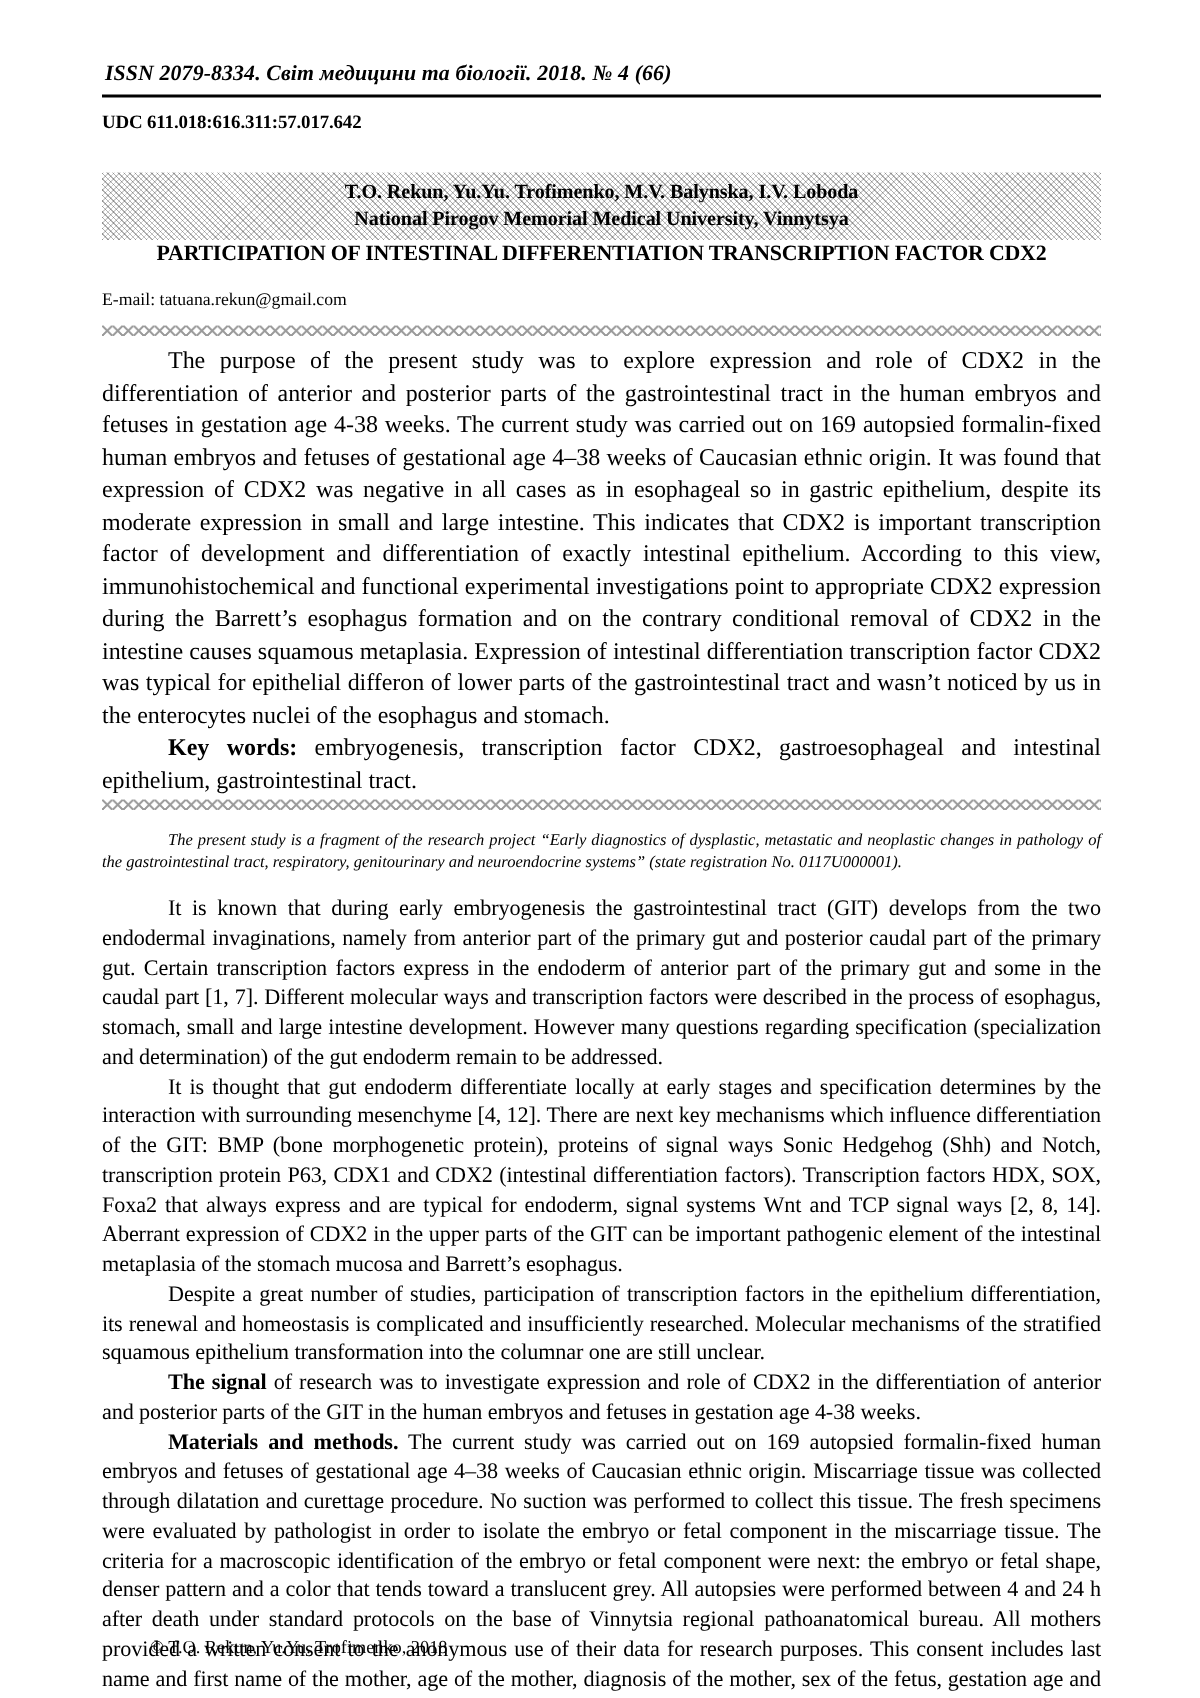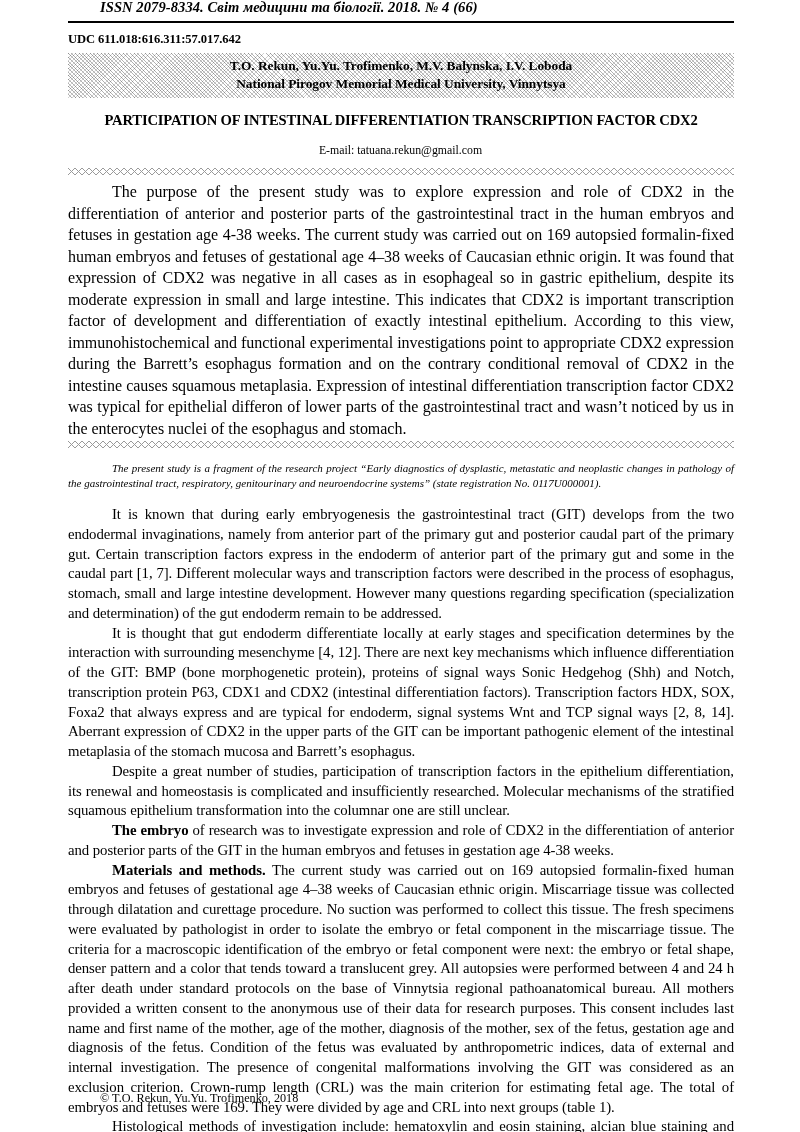--- a/index.html
+++ b/index.html
@@ -31,42 +31,42 @@
     top: 0;
     width: 666px;
   }
 
   
   .runhead {
     font-style: italic;
     font-weight: bold;
     font-size: 14.5px;
     letter-spacing: 0.1px;
+    padding-top: 42px;
     padding-left: 2px;
     line-height: 1.1;
-    margin-left: 30px;
   }
   .runhead-rule {
     border-bottom: 2.5px solid #000;
     margin-top: 5px;
     width: 100%;
   }
 
   
   .ident {
     font-weight: bold;
     font-size: 12.6px;
     line-height: 1.28;
     margin-top: 8px;
     letter-spacing: -0.1px;
   }
 
   
   .author-band {
-    margin-top: 6px;
+    margin-top: 26px;
     padding: 4px 0 5px 0;
     text-align: center;
     background-color: #ffffff;
     background-image:
       repeating-linear-gradient(45deg,
         rgba(0,0,0,0.30) 0px,
         rgba(0,0,0,0.30) 0.7px,
         rgba(0,0,0,0) 0.7px,
         rgba(0,0,0,0) 2.6px),
       repeating-linear-gradient(-45deg,
@@ -77,32 +77,31 @@
   }
   .author-line {
     font-weight: bold;
     font-size: 13.4px;
     line-height: 1.33;
     letter-spacing: -0.05px;
   }
 
   
   .title {
-    margin-top: 13px;
     text-align: center;
     font-weight: bold;
     font-size: 14.6px;
     line-height: 1.26;
     letter-spacing: -0.15px;
   }
 
   
   .email {
     margin-top: 14px;
-    text-align: center;
+    text-align: left;
     font-size: 11.8px;
     padding-right: 1px;
   }
 
   
   .zigzag {
     height: 7px;
     width: 100%;
     background-repeat: repeat-x;
     background-size: 7px 7px;
@@ -194,31 +193,32 @@
     <div class="title">
       <div>PARTICIPATION OF INTESTINAL DIFFERENTIATION TRANSCRIPTION FACTOR CDX2</div>
     </div>
 
     <div class="email">E-mail: tatuana.rekun@gmail.com</div>
 
     <div class="zigzag zig-top"></div>
 
     <div class="abstract">
       <p class="ind">The purpose of the present study was to explore expression and role of CDX2 in the differentiation of anterior and posterior parts of the gastrointestinal tract in the human embryos and fetuses in gestation age 4-38 weeks. The current study was carried out on 169 autopsied formalin-fixed human embryos and fetuses of gestational age 4–38 weeks of Caucasian ethnic origin. It was found that expression of CDX2 was negative in all cases as in esophageal so in gastric epithelium, despite its moderate expression in small and large intestine. This indicates that CDX2 is important transcription factor of development and differentiation of exactly intestinal epithelium. According to this view, immunohistochemical and functional experimental investigations point to appropriate CDX2 expression during the Barrett’s esophagus formation and on the contrary conditional removal of CDX2 in the intestine causes squamous metaplasia. Expression of intestinal differentiation transcription factor CDX2 was typical for epithelial differon of lower parts of the gastrointestinal tract and wasn’t noticed by us in the enterocytes nuclei of the esophagus and stomach.</p>
+      <p class="ind"><span class="kw-label">Key words:</span><span> embryogenesis, transcription factor CDX2, gastroesophageal and intestinal epithelium, gastrointestinal tract.</span></p>
     </div>
 
     <div class="zigzag zig-bot"></div>
 
     <div class="projnote">The present study is a fragment of the research project “Early diagnostics of dysplastic, metastatic and neoplastic changes in pathology of the gastrointestinal tract, respiratory, genitourinary and neuroendocrine systems” (state registration No. 0117U000001).</div>
 
     <div class="body">
       <p>It is known that during early embryogenesis the gastrointestinal tract (GIT) develops from the two endodermal invaginations, namely from anterior part of the primary gut and posterior caudal part of the primary gut. Certain transcription factors express in the endoderm of anterior part of the primary gut and some in the caudal part [1, 7]. Different molecular ways and transcription factors were described in the process of esophagus, stomach, small and large intestine development. However many questions regarding specification (specialization and determination) of the gut endoderm remain to be addressed.</p>
       <p>It is thought that gut endoderm differentiate locally at early stages and specification determines by the interaction with surrounding mesenchyme [4, 12]. There are next key mechanisms which influence differentiation of the GIT: BMP (bone morphogenetic protein), proteins of signal ways Sonic Hedgehog (Shh) and Notch, transcription protein P63, CDX1 and CDX2 (intestinal differentiation factors). Transcription factors HDX, SOX, Foxa2 that always express and are typical for endoderm, signal systems Wnt and TCP signal ways [2, 8, 14]. Aberrant expression of CDX2 in the upper parts of the GIT can be important pathogenic element of the intestinal metaplasia of the stomach mucosa and Barrett’s esophagus.</p>
       <p>Despite a great number of studies, participation of transcription factors in the epithelium differentiation, its renewal and homeostasis is complicated and insufficiently researched. Molecular mechanisms of the stratified squamous epithelium transformation into the columnar one are still unclear.</p>
-      <p><span class="lead">The embryo</span><span> of research was to investigate expression and role of CDX2 in the differentiation of anterior and posterior parts of the GIT in the human embryos and fetuses in gestation age 4-38 weeks.</span></p>
+      <p><span class="lead">The signal</span><span> of research was to investigate expression and role of CDX2 in the differentiation of anterior and posterior parts of the GIT in the human embryos and fetuses in gestation age 4-38 weeks.</span></p>
       <p><span class="lead">Materials and methods.</span><span> The current study was carried out on 169 autopsied formalin-fixed human embryos and fetuses of gestational age 4–38 weeks of Caucasian ethnic origin. Miscarriage tissue was collected through dilatation and curettage procedure. No suction was performed to collect this tissue. The fresh specimens were evaluated by pathologist in order to isolate the embryo or fetal component in the miscarriage tissue. The criteria for a macroscopic identification of the embryo or fetal component were next: the embryo or fetal shape, denser pattern and a color that tends toward a translucent grey. All autopsies were performed between 4 and 24 h after death under standard protocols on the base of Vinnytsia regional pathoanatomical bureau. All mothers provided a written consent to the anonymous use of their data for research purposes. This consent includes last name and first name of the mother, age of the mother, diagnosis of the mother, sex of the fetus, gestation age and diagnosis of the fetus. Condition of the fetus was evaluated by anthropometric indices, data of external and internal investigation. The presence of congenital malformations involving the GIT was considered as an exclusion criterion. Crown-rump length (CRL) was the main criterion for estimating fetal age. The total of embryos and fetuses were 169. They were divided by age and CRL into next groups (table 1).</span></p>
       <p>Histological methods of investigation include: hematoxylin and eosin staining, alcian blue staining and periodic acid-Schiff reaction (PAS). Immunohistochemical studies were performed on paraffin</p>
     </div>
 
   </div>
 
   <div class="footer">
     <div class="copyright">© T.O. Rekun, Yu.Yu. Trofimenko, 2018</div>
   </div>
 </div>

